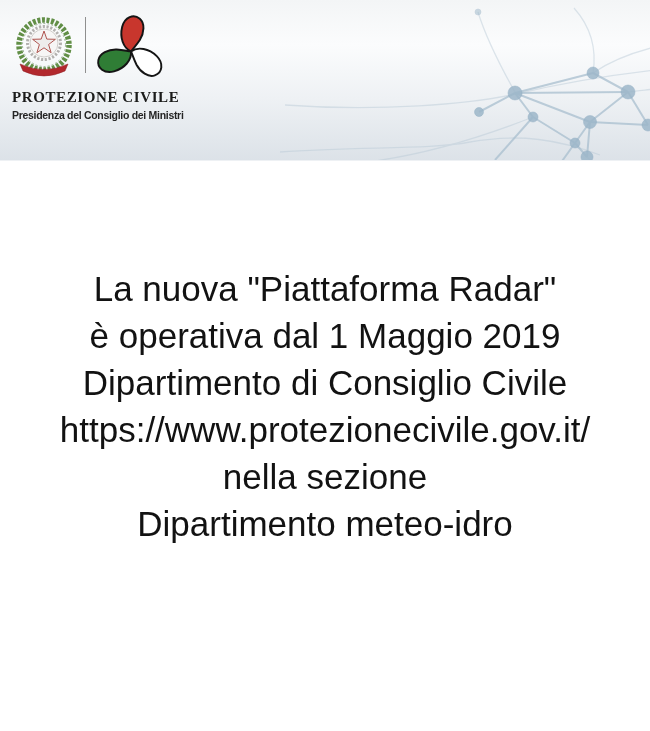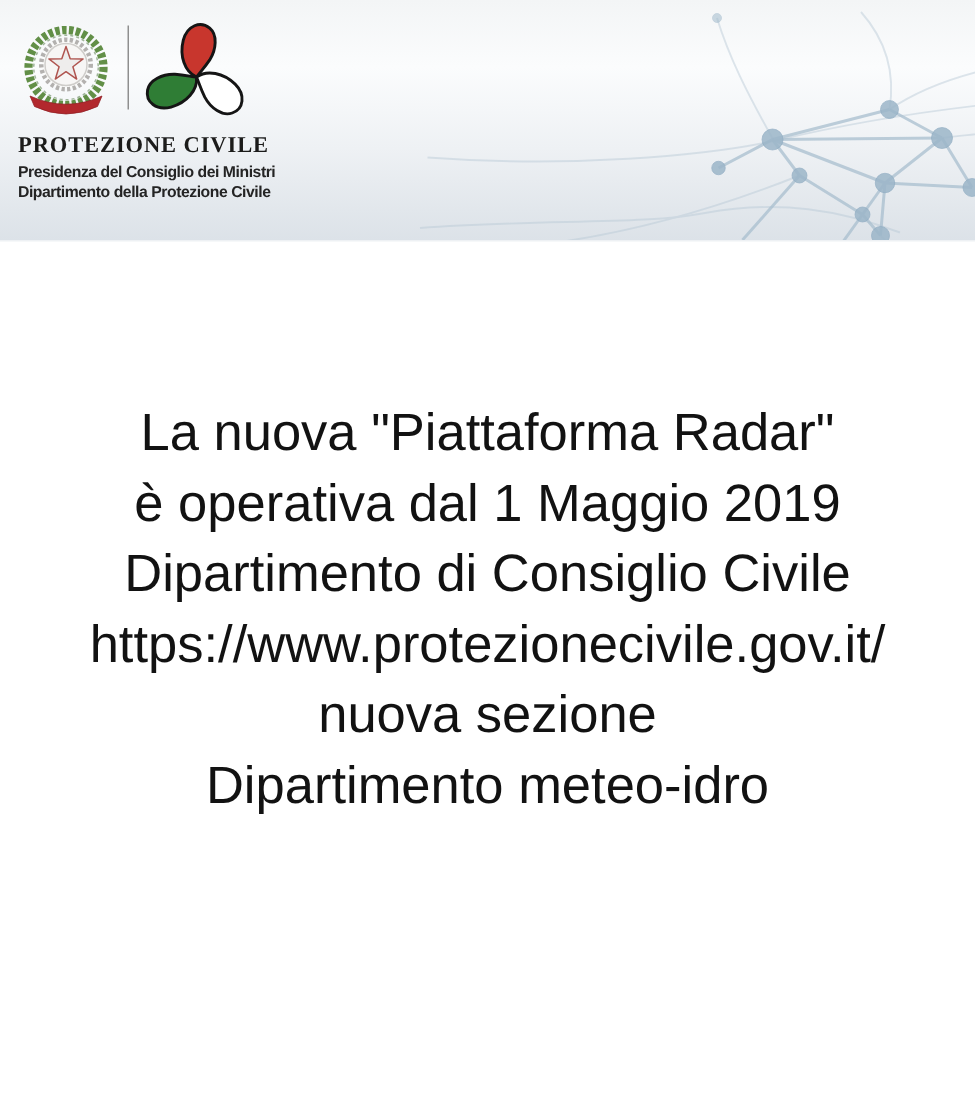--- a/index.html
+++ b/index.html
@@ -159,26 +159,25 @@
           <g stroke="#151515" stroke-width="2.2" stroke-linejoin="round">
             <path transform="rotate(240 40 47)" fill="#2f7d35" d="M40,47 C31,43 27,31 30,19 C33,8 43,4 50,10 C56,15 55,26 50,34 C46,40 43,43 40,47 Z"></path>
             <path transform="rotate(120 40 47)" fill="#ffffff" d="M40,47 C31,43 27,31 30,19 C33,8 43,4 50,10 C56,15 55,26 50,34 C46,40 43,43 40,47 Z"></path>
             <path fill="#c8362d" d="M40,47 C31,43 27,31 30,19 C33,8 43,4 50,10 C56,15 55,26 50,34 C46,40 43,43 40,47 Z"></path>
           </g>
         </svg>
       </div>
 
       <div class="brand-title">PROTEZIONE CIVILE</div>
       <div class="brand-subtitle first">Presidenza del Consiglio dei Ministri</div>
-      <div class="brand-subtitle">Dipartimento della Protezione Civile</div>
     </div>
   </div>
 
   <div class="announcement">
     <div class="announcement-line">La nuova "Piattaforma Radar"</div>
     <div class="announcement-line">è operativa dal 1 Maggio 2019</div>
     <div class="announcement-line">Dipartimento di Consiglio Civile</div>
     <div class="announcement-line">https://www.protezionecivile.gov.it/</div>
-    <div class="announcement-line">nuova sezione</div>
+    <div class="announcement-line">nella sezione</div>
     <div class="announcement-line">Dipartimento meteo-idro</div>
   </div>
 
 </div>
 
 </body></html>

